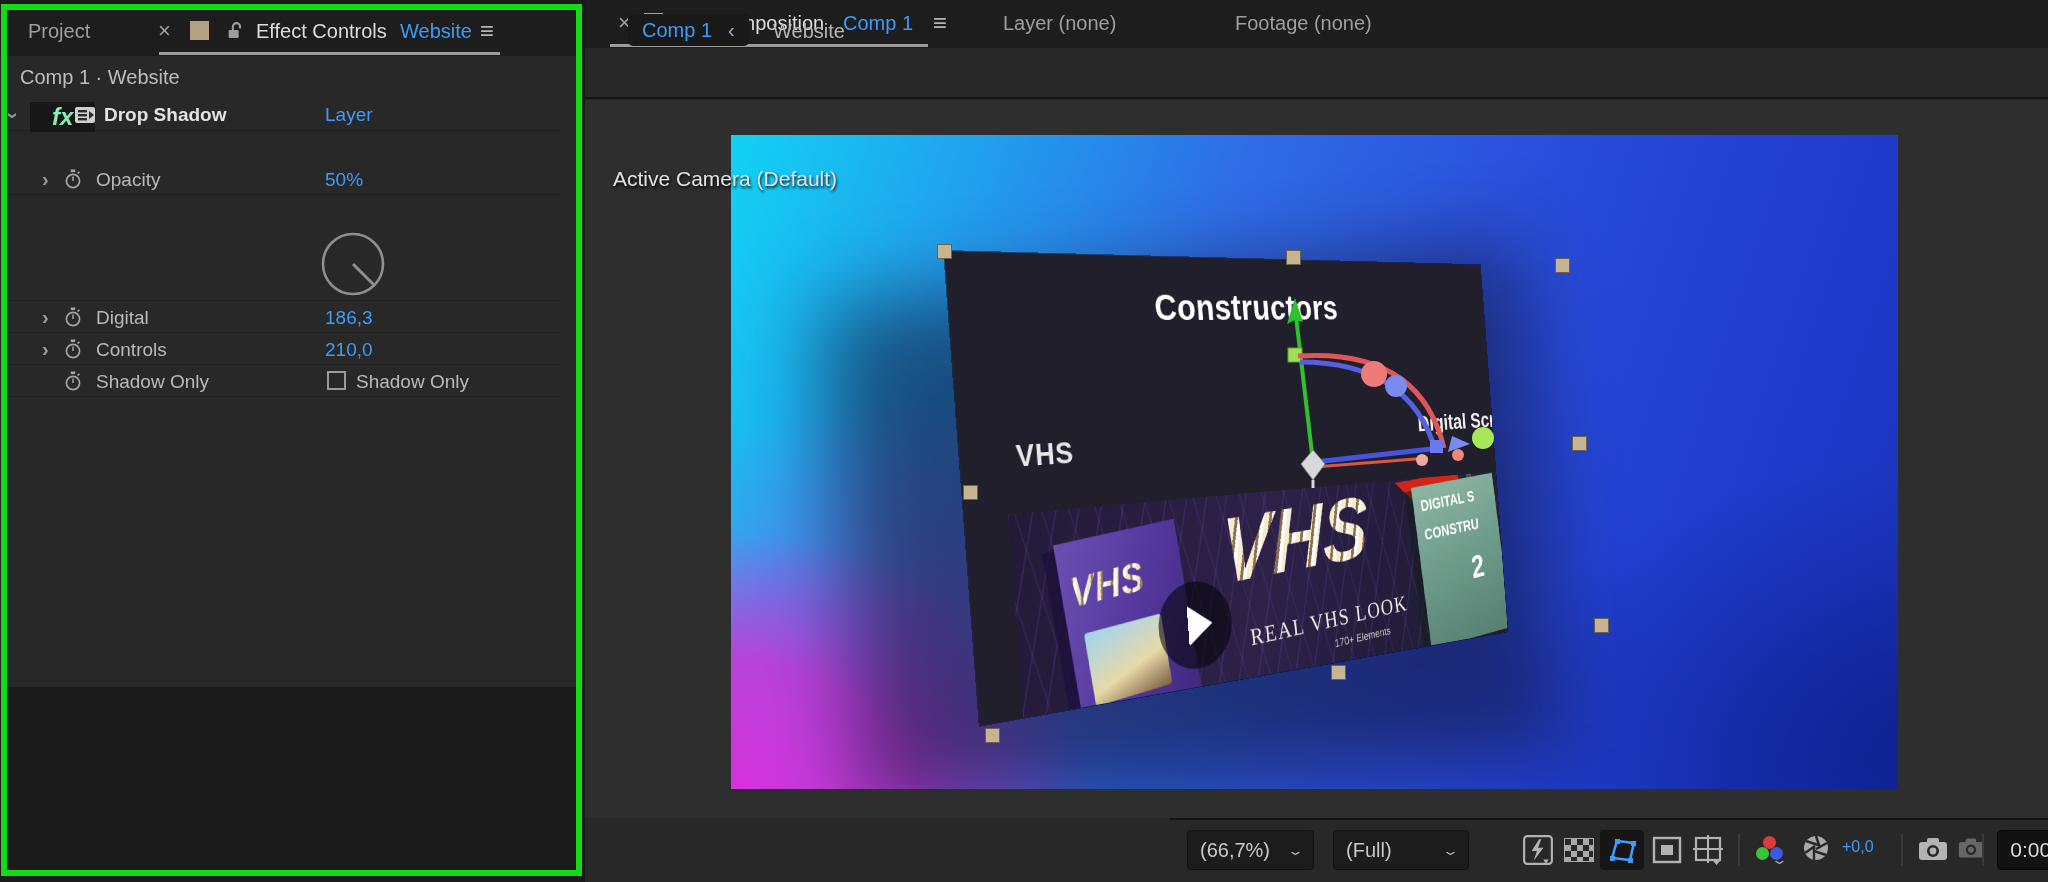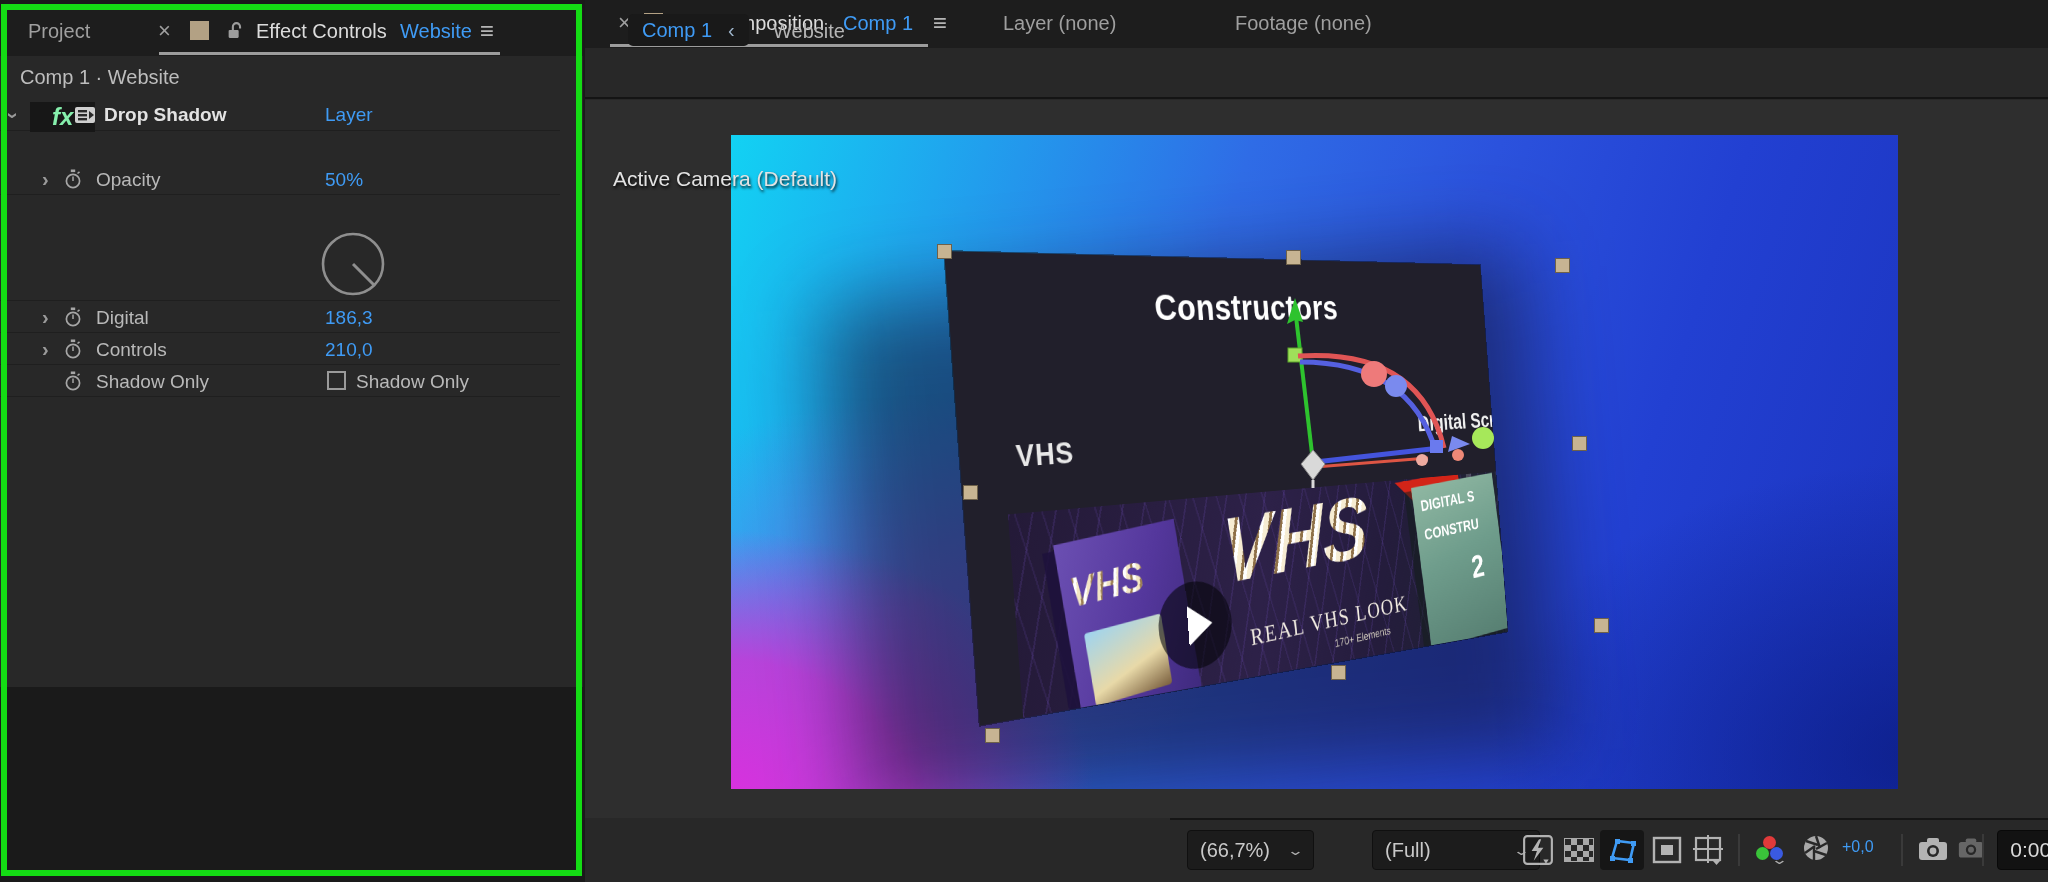--- a/index.html
+++ b/index.html
@@ -375,21 +375,21 @@
       <div class="handle" style="left:600px; top:530px;"></div>
       <div class="handle" style="left:863px; top:483px;"></div>
     </div>
   </div>
 
   <div id="toolbar" class="abs">
     <div class="tb-btn" style="left:17px; width:127px;">
       <span>(66,7%)</span>
       <span class="dd-arrow">⌄</span>
     </div>
-    <div class="tb-btn" style="left:163px; width:168px;margin-left:39px;">
+    <div class="tb-btn" style="left:163px; width:136px;">
       <span>(Full)</span>
       <span class="dd-arrow">⌄</span>
     </div>
 
     <svg class="tb-ic" style="left:352px;" width="32" height="32">
         <use href="#bolt-box"></use>
       </svg>
     <div class="tb-ic checker" style="left:394px; top:18px;"></div>
     <div class="tb-ic" style="left:430px; top:10px; width:44px; height:40px; background:#161616; border-radius:4px;">
       <svg style="margin:5px 0 0 5px;" width="34" height="30">

